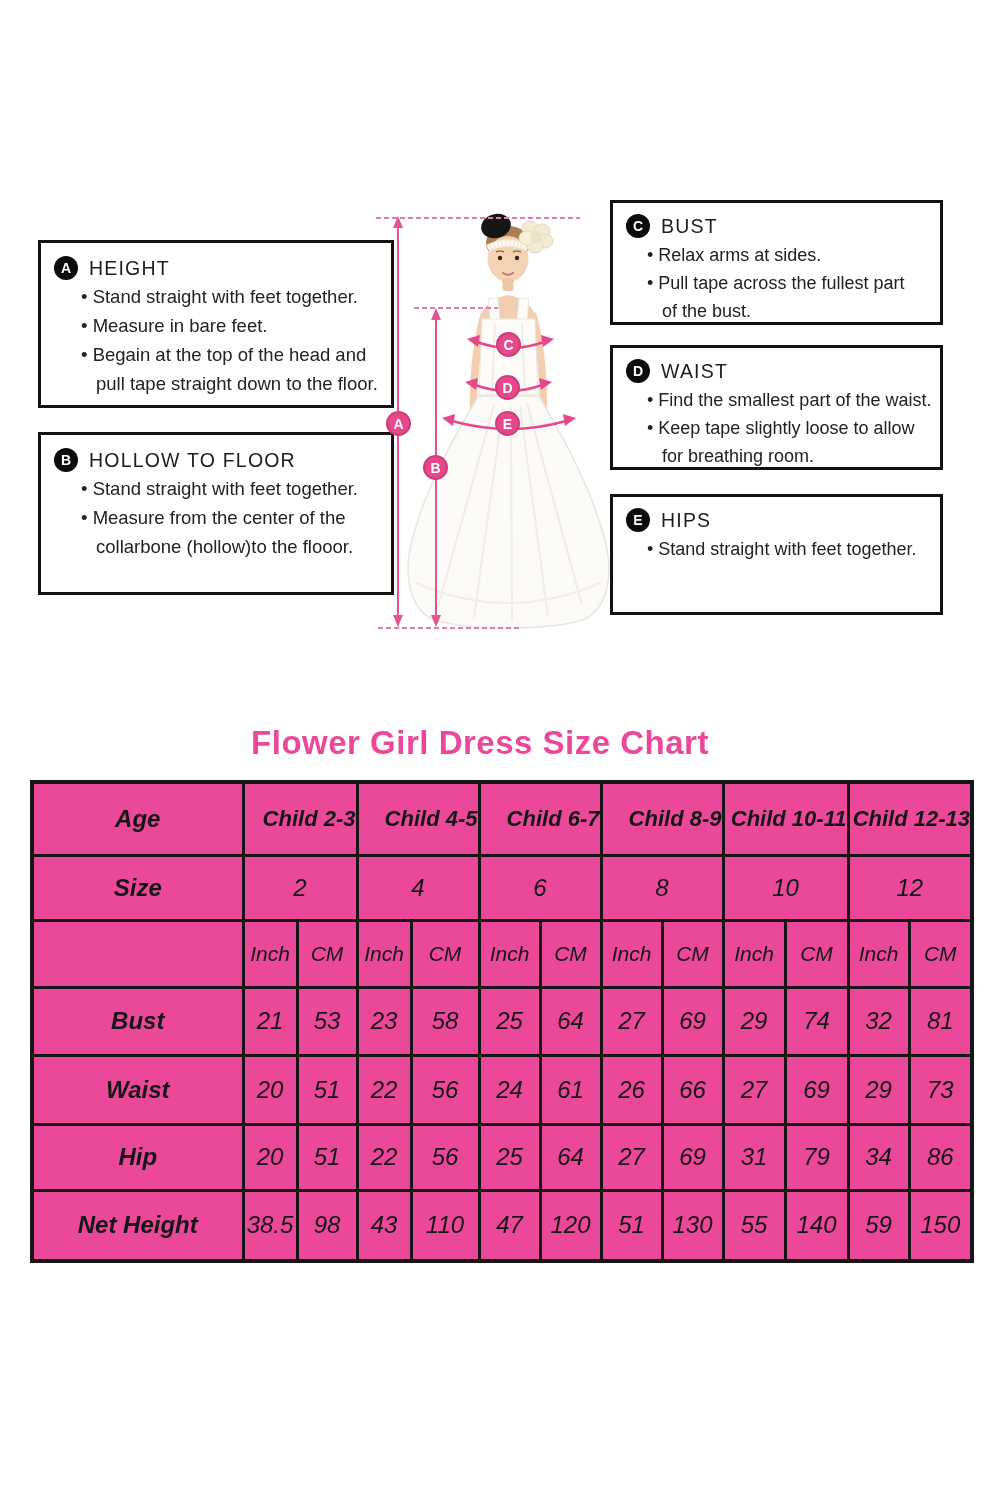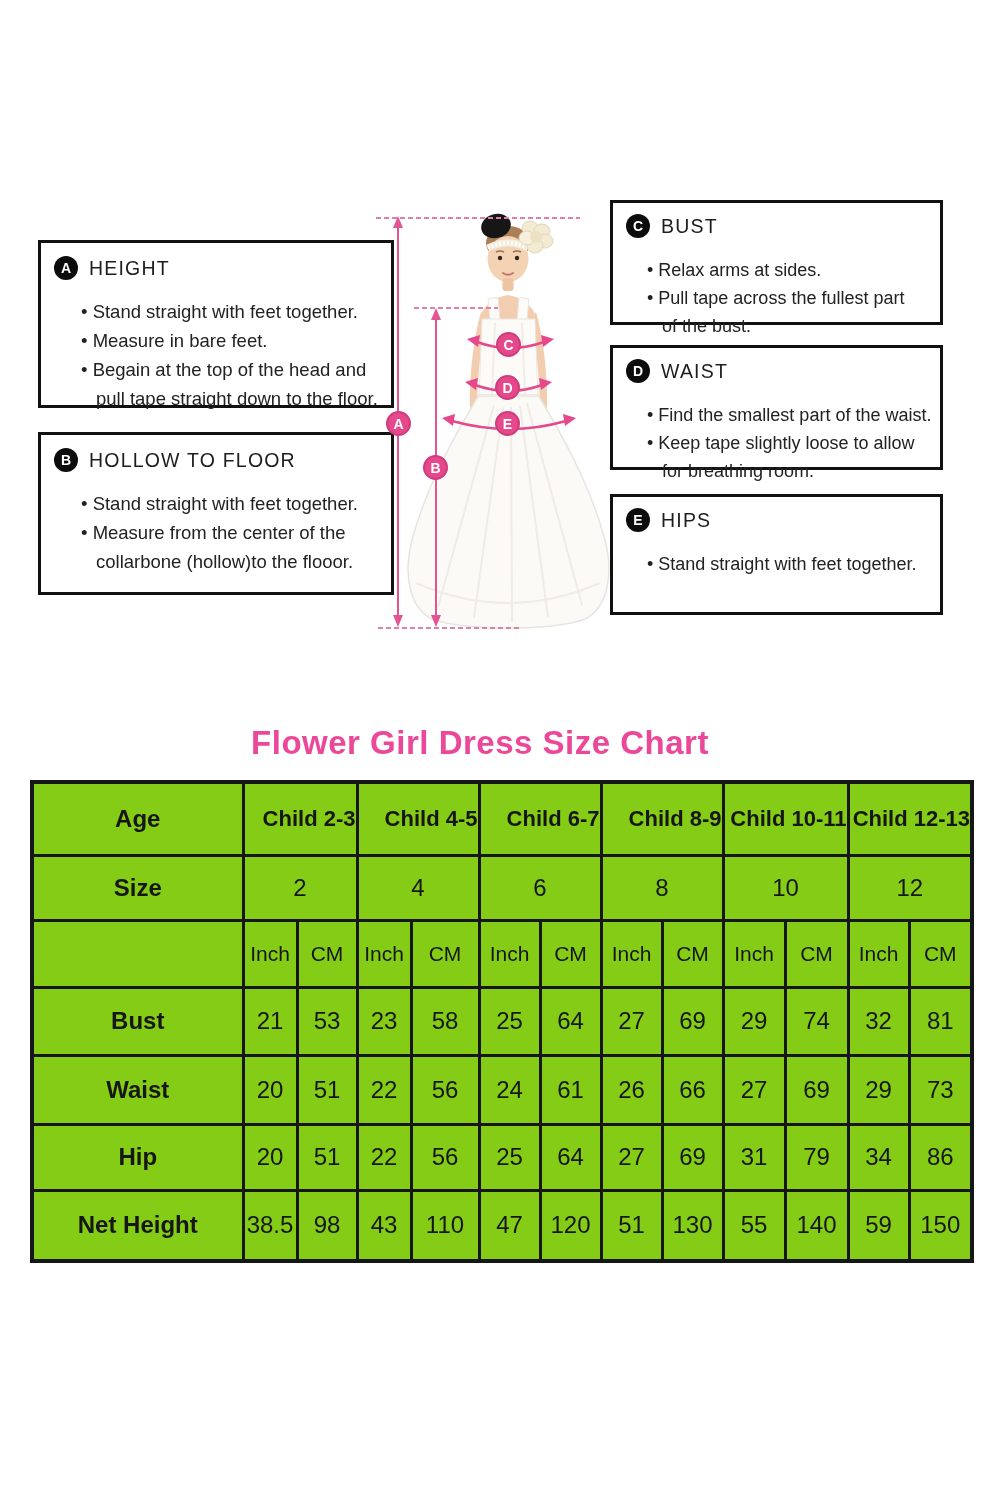--- a/index.html
+++ b/index.html
@@ -26,34 +26,34 @@
   .box-pos-1{left:38px;top:432px;width:356px;height:163px;}
   .box-pos-2{left:610px;top:200px;width:333px;height:125px;}
   .box-pos-3{left:610px;top:345px;width:333px;height:125px;}
   .box-pos-4{left:610px;top:494px;width:333px;height:121px;}
   .ibox-head{display:flex;align-items:center;gap:11px;margin:13px 0 3px 13px;}
   .right .ibox-head{margin-top:11px;}
   .badge-dark{width:24px;height:24px;border-radius:50%;background:#0c0c0c;color:#fff;
               font-weight:bold;font-size:14px;display:flex;align-items:center;
               justify-content:center;flex:0 0 24px;}
   .ibox-title{font-size:19.5px;letter-spacing:1.2px;color:#1d1d1d;}
-  .ibox-list{list-style:none;margin:18px 0 0 0;padding:0 4px 0 40px;}
+  .ibox-list{list-style:none;margin:3px 0 0 0;padding:0 4px 0 40px;}
   .right .ibox-list{padding-left:34px;}
   .ibox-list li{font-size:18.5px;line-height:1.56;color:#222;white-space:pre-line;
                 padding-left:15px;text-indent:-15px;}
   .right .ibox-list li{font-size:18px;}
   .ibox-list li::before{content:"\2022\00a0";}
 
   
   .chart-title{position:absolute;left:0;top:724px;width:960px;text-align:center;
                font-size:33px;font-weight:bold;color:#ec4899;letter-spacing:0.5px;}
 
   
   .size-table{position:absolute;left:30px;top:780px;width:940px;border-collapse:collapse;
-              background:#84cc16;border:4px solid #161616;table-layout:fixed;}
+              background:#ec4899;border:4px solid #161616;table-layout:fixed;font-style:italic;}
   .size-table td{border:3px solid #161616;text-align:center;vertical-align:middle;
                  padding:0;color:#161616;overflow:hidden;}
   .size-table .lbl{font-weight:bold;font-size:24px;}
   .size-table .hdr{font-weight:bold;font-size:22px;text-align:right;}
   .size-table .num{font-size:24px;font-weight:normal;}
   .size-table .unit{font-size:21px;font-weight:normal;}
   tr.r0{height:73px;} tr.r1{height:65px;} tr.r2{height:67px;margin-top:32px;} tr.r3{height:68px;}
   tr.r4{height:69px;} tr.r5{height:66px;} tr.r6{height:71px;}
 </style>
 </head>

